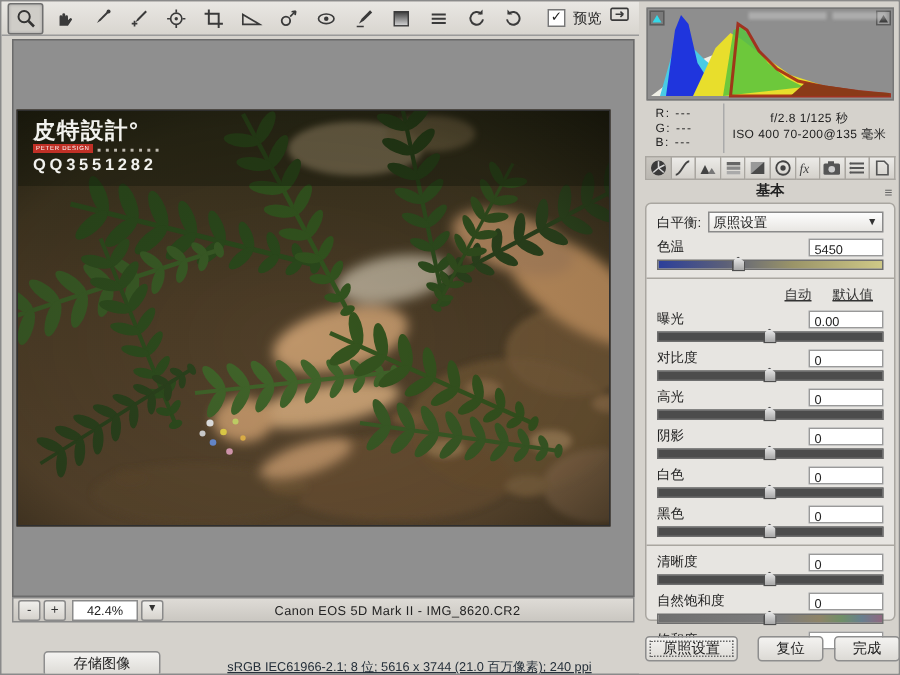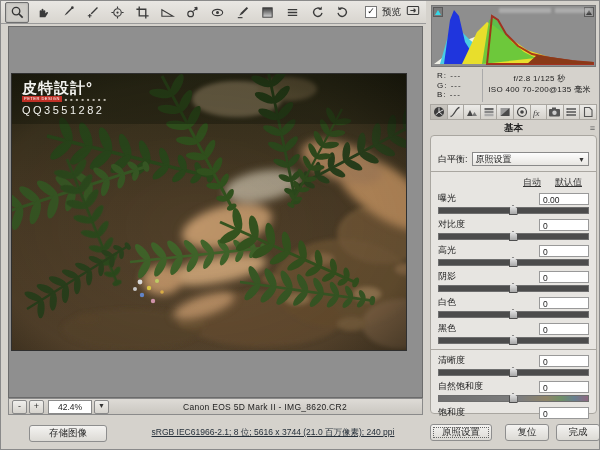--- a/index.html
+++ b/index.html
@@ -15,28 +15,28 @@
   #preview-label{font-size:9.5px;color:#222;}
   
   #preview{position:absolute;left:7px;top:25px;width:415px;height:372px;background:#8f8f8f;border:1px solid #6b6b6b;box-sizing:border-box;overflow:hidden;}
   #photo{position:absolute;left:2px;top:46px;width:396px;height:278px;border:1px solid #2f2f2f;box-sizing:border-box;overflow:hidden;background:#4a3a26;}
   #photo svg{display:block;}
   .wm{position:absolute;left:10px;top:5px;color:#f2f2ee;}
   .wm-title{font-size:15px;font-weight:bold;letter-spacing:1px;line-height:17px;}
   .wm-bar{display:flex;align-items:center;gap:3px;height:6px;}
   .wm-red{background:#c03026;color:#fff;font-size:4px;line-height:6px;padding:0 2px;letter-spacing:.5px;}
   .wm-dots{color:#bdb8ae;font-size:4px;letter-spacing:1px;}
-  .wm-qq{font-size:11px;font-weight:normal;letter-spacing:2.5px;margin-top:2px;}
+  .wm-qq{font-size:11px;font-weight:bold;letter-spacing:2.5px;margin-top:2px;}
   
   #statusbar{position:absolute;left:7px;top:397px;width:415px;height:17px;background:linear-gradient(#dedbd6,#cac7c1);border:1px solid #8a8a8a;box-sizing:border-box;display:flex;align-items:center;padding:0 3px;}
   .zbtn{width:13px;height:12px;border:1px solid #8a8a8a;background:linear-gradient(#f0efec,#d6d3cd);font-size:9px;line-height:10px;text-align:center;color:#333;margin-right:2px;border-radius:2px;}
   #zoom-box{width:42px;height:12px;background:#fff;border:1px solid #8a8a8a;font-size:8.5px;line-height:12px;text-align:center;color:#222;margin:0 2px;}
   #status-file{flex:1;text-align:center;font-size:8.5px;color:#222;letter-spacing:.3px;}
   
-  #footer-left{position:absolute;left:0;top:414px;width:425px;height:36px;display:flex;align-items:center;gap:13px;}
+  #footer-left{position:absolute;left:0;top:414px;width:425px;height:36px;display:flex;align-items:flex-end;gap:13px;}
   .btn{height:17px;border:1px solid #8e8e8e;border-radius:3px;background:linear-gradient(#f4f3f1,#dcdad5);font-size:9.5px;color:#222;display:flex;align-items:center;justify-content:center;padding:0 8px;box-sizing:border-box;}
   #save-btn{margin-left:28px;min-width:78px;}
   #file-info{flex:1;text-align:center;font-size:8.5px;color:#26303a;text-decoration:underline;}
   
   #rpanel{position:absolute;left:425px;top:0;width:175px;height:450px;background:#d5d2cc;}
   #histo{position:absolute;left:5px;top:4px;width:165px;height:62px;background:#8e8e8e;border:1px solid #777;box-sizing:border-box;overflow:hidden;}
   .clip{position:absolute;top:1px;width:10px;height:10px;background:#7a7a7a;border:1px solid #5a5a5a;box-sizing:border-box;}
   #clip-sh{left:1px;}
   #clip-hl{right:1px;background:#9a9a9a;}
   .clip i{display:block;width:0;height:0;margin:2px auto 0;border-left:3px solid transparent;border-right:3px solid transparent;}
@@ -50,21 +50,21 @@
   #exif{flex:1;text-align:center;padding-top:4px;}
   #exif div{line-height:11px;letter-spacing:.3px;}
   
   #tabs{position:absolute;left:4px;top:103px;width:167px;height:16px;display:flex;}
   .tab{flex:1;border:1px solid #a9a6a0;border-left:none;background:linear-gradient(#ecebe8,#d4d1cb);display:flex;align-items:center;justify-content:center;}
   .tab:first-child{border-left:1px solid #a9a6a0;}
   .tab.sel{background:linear-gradient(#c9c6c0,#bab7b1);}
   
   #ph{position:absolute;left:4px;top:120px;width:167px;height:13px;font-size:9.5px;font-weight:bold;color:#222;text-align:center;line-height:13px;}
   #ph .pm{position:absolute;right:2px;top:1px;font-size:9px;font-weight:normal;color:#666;}
-  #content{position:absolute;left:4px;top:134px;width:167px;height:279px;background:#e7e5e1;border:1px solid #a9a6a0;border-radius:4px;box-sizing:border-box;padding:16px 7px 0 7px;}
+  #content{position:absolute;left:4px;top:134px;width:167px;height:279px;background:#e7e5e1;border:1px solid #a9a6a0;border-radius:4px;box-sizing:border-box;padding:5px 7px 0 7px;}
   #wbrow{display:flex;align-items:center;margin-bottom:3px;}
   #wb-label{font-size:9px;color:#222;margin-right:4px;}
   #wb-select{flex:1;height:14px;background:linear-gradient(#fdfdfd,#e8e6e2);border:1px solid #8a8a8a;font-size:9px;color:#222;display:flex;align-items:center;padding:0 3px;box-sizing:border-box;}
   #wb-select .arrow{margin-left:auto;font-size:7px;color:#333;}
   .srow{margin-bottom:4px;}
   .srow-top{display:flex;align-items:flex-end;justify-content:space-between;height:13px;}
   .slbl{font-size:9px;color:#222;}
   .sval{width:50px;height:12px;background:#fff;border:1px solid #999;font-size:8.5px;line-height:12px;color:#222;padding-left:3px;box-sizing:border-box;}
   .strack{position:relative;height:5px;border:1px solid #6e6e6e;background:#4c4c4c;margin-top:2px;box-sizing:content-box;}
   .track-temp{background:linear-gradient(90deg,#2c3f9a,#5c6078 30%,#9a9468 60%,#cfc987 100%);}
@@ -412,20 +412,29 @@
     <div id="content">
 
       <div id="wbrow">
         <span id="wb-label">白平衡:</span>
         <div id="wb-select">
           <span>原照设置</span>
           <span class="arrow">▼</span>
         </div>
       </div>
 
+      <div class="srow">
+        <div class="srow-top">
+          <span class="slbl">色温</span>
+          <span class="sval">5450</span>
+        </div>
+        <div class="strack track-temp">
+            <span class="thumb" style="left:36%"></span>
+          </div>
+      </div>
 
 
       <div class="hdiv"></div>
       <div id="auto-row">
         <span>自动</span><span>默认值</span>
       </div>
 
       <div class="srow">
         <div class="srow-top">
           <span class="slbl">曝光</span>

